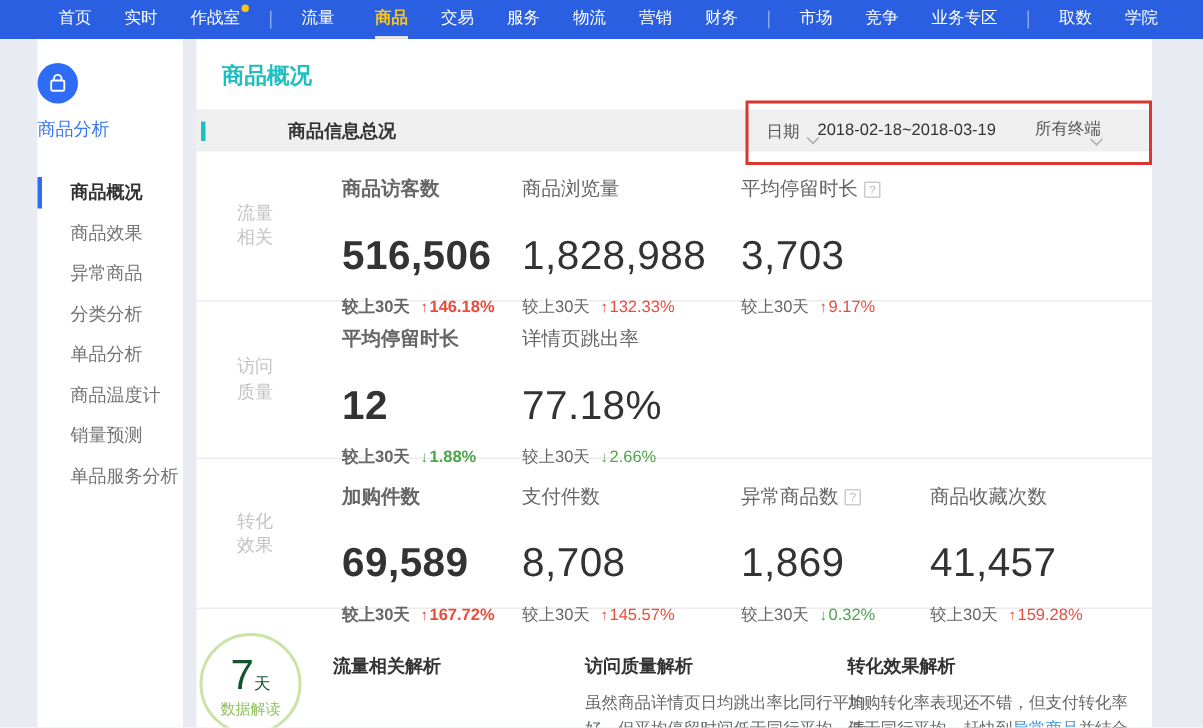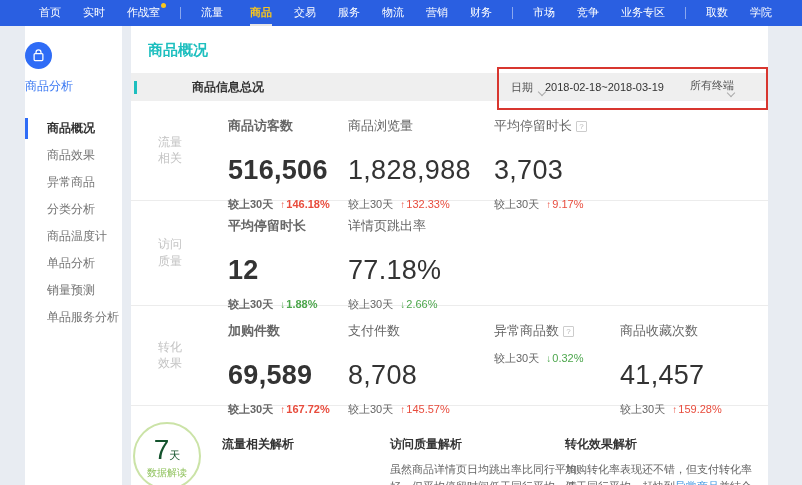--- a/index.html
+++ b/index.html
@@ -132,22 +132,22 @@
         <path d="M8 9 V7 a4 4 0 0 1 8 0 V9"></path>
       </svg>
     </span>
     <div class="side-title">商品分析</div>
   </div>
   <div class="side-menu">
     <div class="side-item active">商品概况</div>
     <div class="side-item">商品效果</div>
     <div class="side-item">异常商品</div>
     <div class="side-item">分类分析</div>
+    <div class="side-item">单品分析</div>
     <div class="side-item">商品温度计</div>
-    <div class="side-item">单品分析</div>
     <div class="side-item">销量预测</div>
     <div class="side-item">单品服务分析</div>
   </div>
 </div>
 
 <div class="main">
   <div class="page-title">商品概况</div>
 
   <div class="section-bar">
     <span class="section-accent"></span>
@@ -248,20 +248,21 @@
       <div class="mvalue">8,708</div>
       <div class="mdelta"><span>较上30天</span>
         <span class="delta up"><span class="arrow">↑</span><span>145.57%</span></span>
       </div>
     </div>
     <div class="mcell c3">
       <div class="mlabel">
           <span>异常商品数</span>
           <span class="help">?</span>
         </div>
+      <div class="mvalue">1,869</div>
       <div class="mdelta"><span>较上30天</span>
         <span class="delta down"><span class="arrow">↓</span><span>0.32%</span></span>
       </div>
     </div>
     <div class="mcell c4">
       <div class="mlabel">
           <span>商品收藏次数</span>
         </div>
       <div class="mvalue">41,457</div>
       <div class="mdelta"><span>较上30天</span>

